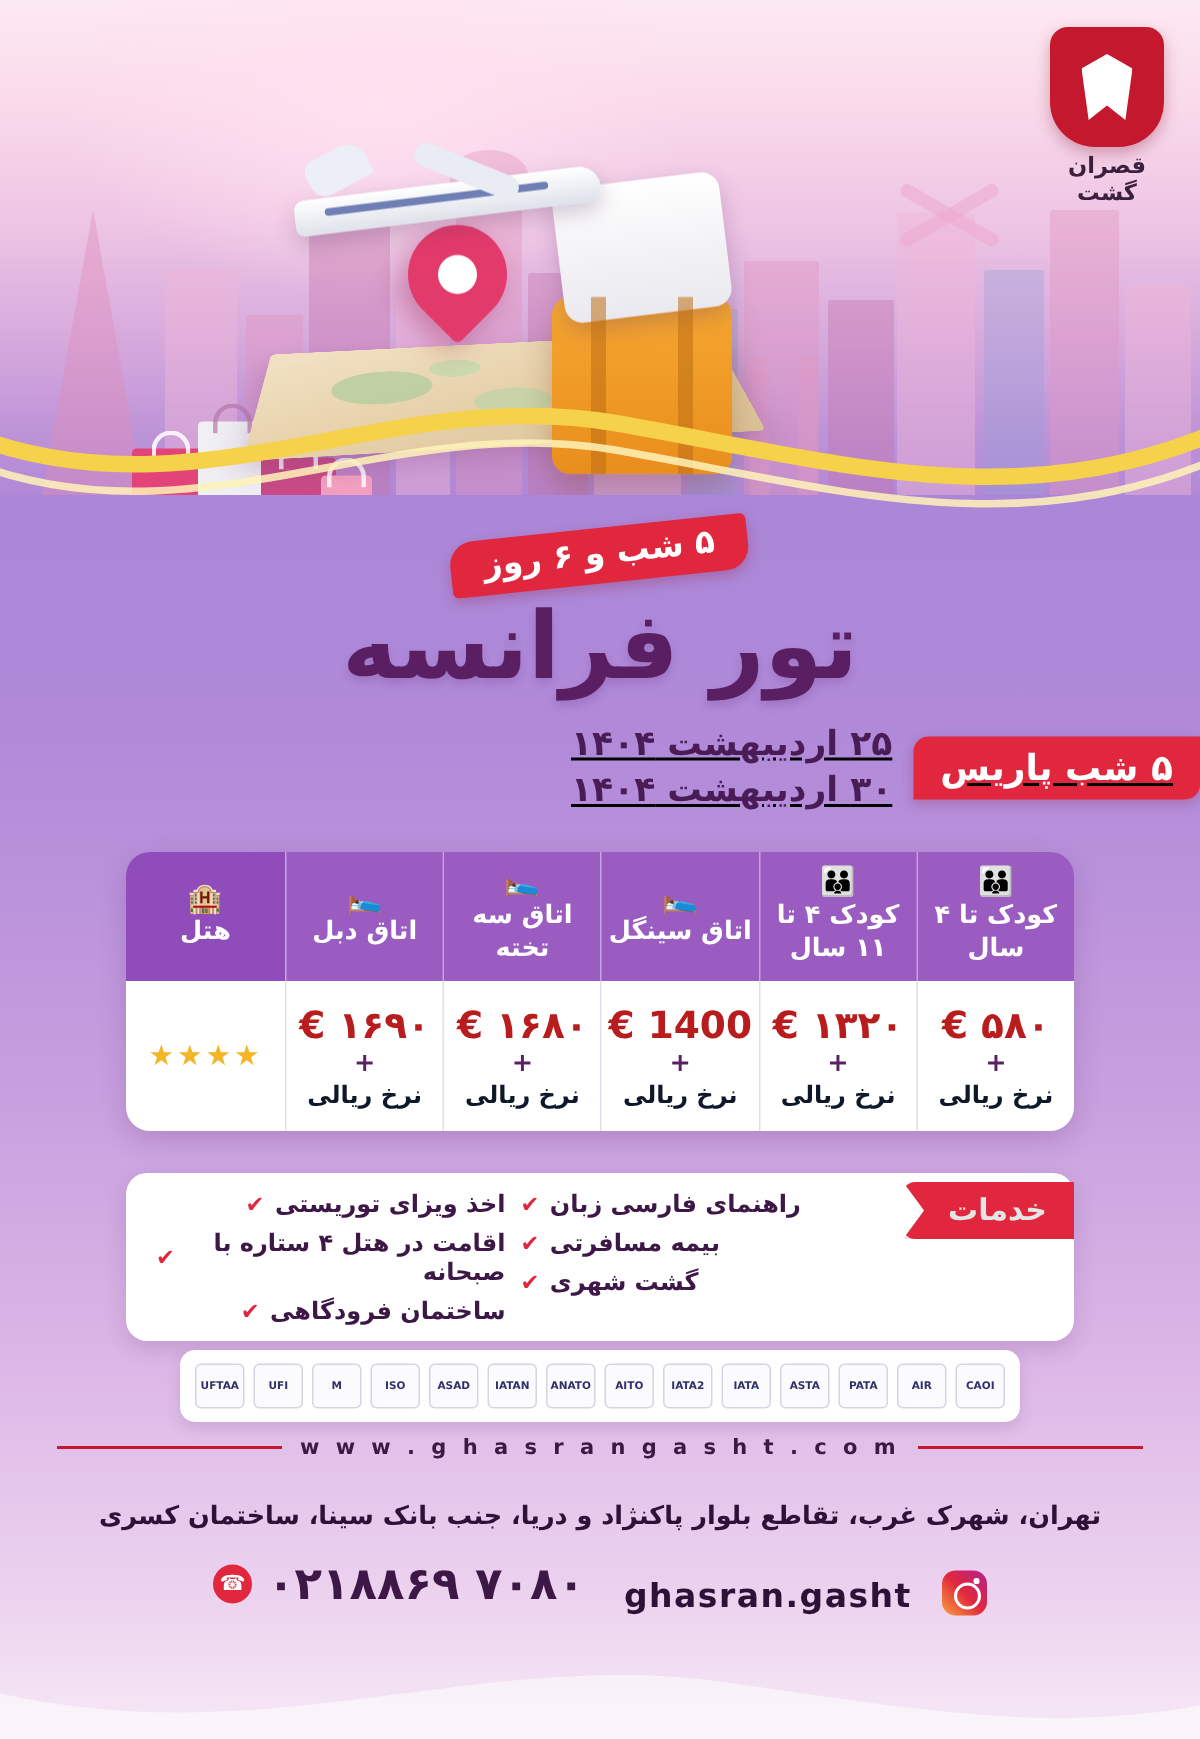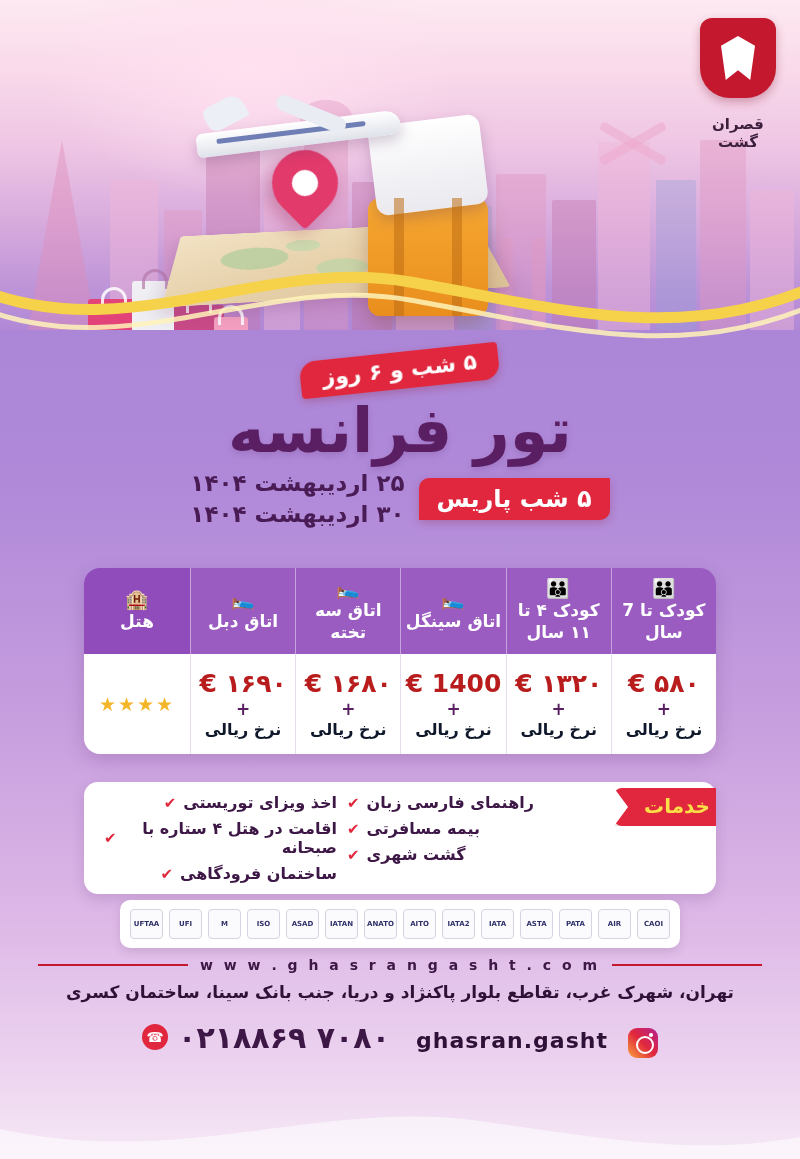--- a/index.html
+++ b/index.html
@@ -140,38 +140,38 @@
   .logo .badge {
     width: 76px; height: 80px; margin: 0 auto;
     background: #c4182e; border-radius: 12px 12px 30px 30px;
     display: flex; align-items: center; justify-content: center;
     box-shadow: 0 4px 10px rgba(120,10,30,.3);
   }
   .logo .badge .mark {
     width: 34px; height: 44px; background: #fff;
     clip-path: polygon(50% 0%, 100% 22%, 86% 100%, 50% 78%, 14% 100%, 0% 22%);
   }
-  .logo .brand { margin-top: 17px; font-size: 15px; font-weight: 700; color: #3b1f3d; }
+  .logo .brand { margin-top: 3px; font-size: 15px; font-weight: 700; color: #3b1f3d; }
 
   
   .title-block { position: absolute; top: 352px; left: 0; width: 800px; text-align: center; }
   .badge-days {
     display: inline-block; background: #e0273d; color: #fff;
     font-size: 22px; font-weight: 700; padding: 5px 22px 7px;
     border-radius: 16px 4px 16px 4px;
     transform: rotate(-6deg);
     box-shadow: 0 3px 8px rgba(140,20,40,.28);
   }
   .main-title {
     margin-top: 8px; font-size: 62px; font-weight: 700; color: #5a1f63;
     letter-spacing: -1px; line-height: 1.1;
     text-shadow: 0 3px 6px rgba(90,31,99,.18);
   }
   .date-row {
-    margin-top: 3px; display: flex; justify-content: center; align-items: center; gap: 14px;
+    margin-top: 16px; display: flex; align-items: center; gap: 14px; text-decoration: underline;
   }
   .badge-nights {
     background: #e0273d; color: #fff; font-size: 24px; font-weight: 700;
     padding: 7px 18px; border-radius: 10px 0 10px 0;
     box-shadow: 0 3px 8px rgba(140,20,40,.25);
   }
   .dates { color: #4a1c56; font-size: 23px; font-weight: 700; line-height: 1.35; text-align: right; }
 
   
   .price-table {
@@ -203,22 +203,22 @@
 
   
   .services {
     position: absolute; top: 782px; right: 84px; width: 632px; height: 112px;
     background: #fff; border-radius: 14px;
     box-shadow: 0 5px 14px rgba(90,40,110,.18);
     display: flex; align-items: center; padding: 10px 14px 10px 20px;
   }
   .services-tab {
     position: absolute; right: 0; top: 6px;
-    background: #e0273d; color: #fde047; font-size: 20px; font-weight: 700;
-    padding: 6px 6px 8px 30px;
+    background: #e0273d; color: #e5e5e5; font-size: 20px; font-weight: 700;
+    padding: 6px 18px 8px 30px;
     border-radius: 8px 0 0 8px;
     clip-path: polygon(0 0, 100% 0, 100% 100%, 0 100%, 14px 50%);
     box-shadow: 0 3px 7px rgba(140,20,40,.25);
   }
   .svc-cols { display: flex; width: 100%; padding-right: 122px; gap: 10px; }
   .svc-col { flex: 1; display: flex; flex-direction: column; gap: 7px; }
   .svc-item {
     display: flex; align-items: center; justify-content: flex-start; gap: 7px;
     font-size: 16px; color: #3d1846; font-weight: 700;
   }
@@ -239,33 +239,33 @@
     border: 1px solid #d4d4e2; background: #fbfbfe; text-align: center; line-height: 1;
     overflow: hidden;
   }
 
   
   .footer { position: absolute; top: 957px; left: 0; width: 800px; text-align: center; }
   .url-row { display: flex; align-items: center; justify-content: center; gap: 12px; }
   .url-line { width: 150px; height: 2px; background: #c4182e; }
   .url { font-size: 14px; letter-spacing: 3px; color: #3d1846; font-weight: 700; direction: ltr; }
   .address {
-    margin-top: 9px; font-size: 17px; color: #2f1036; font-weight: 700; letter-spacing: .5px;
+    margin-top: 28px; font-size: 17px; color: #2f1036; font-weight: 700; letter-spacing: .5px;
   }
   .contact-row {
     margin-top: 14px; display: flex; align-items: center; justify-content: center; gap: 26px;
   }
   .phone-wrap { display: flex; align-items: center; gap: 10px; }
   .phone-ico {
     width: 26px; height: 26px; border-radius: 50%;
     background: #e0273d; color: #fff; font-size: 14px;
     display: flex; align-items: center; justify-content: center;
   }
   .phone { font-size: 30px; font-weight: 700; color: #3d1846; direction: ltr; letter-spacing: 2px; }
-  .ig-wrap { display: flex; align-items: flex-start; gap: 20px; margin-top: 12px; }
+  .ig-wrap { display: flex; align-items: flex-end; gap: 20px; margin-top: 12px; }
   .ig-ico {
     width: 30px; height: 30px; border-radius: 9px;
     background: linear-gradient(45deg,#f9a23b,#e0273d,#b5218e);
     position: relative;
   }
   .ig-ico::before {
     content:""; position:absolute; left:8px; top:8px; width:14px; height:14px;
     border:2.4px solid #fff; border-radius:50%;
   }
   .ig-ico::after {
@@ -362,21 +362,21 @@
         <div>۳۰ اردیبهشت ۱۴۰۴</div>
       </div>
     </div>
   </div>
 
   <div class="price-table">
 
     <div class="col">
       <div class="col-head">
         <span class="ico">👪</span>
-        <span>کودک تا 7 سال</span>
+        <span>کودک تا ۴ سال</span>
       </div>
       <div class="col-body">
         <div class="price">€ ۵۸۰</div>
         <div class="plus">+</div>
         <div class="rial">نرخ ریالی</div>
       </div>
     </div>
 
     <div class="col">
       <div class="col-head">

